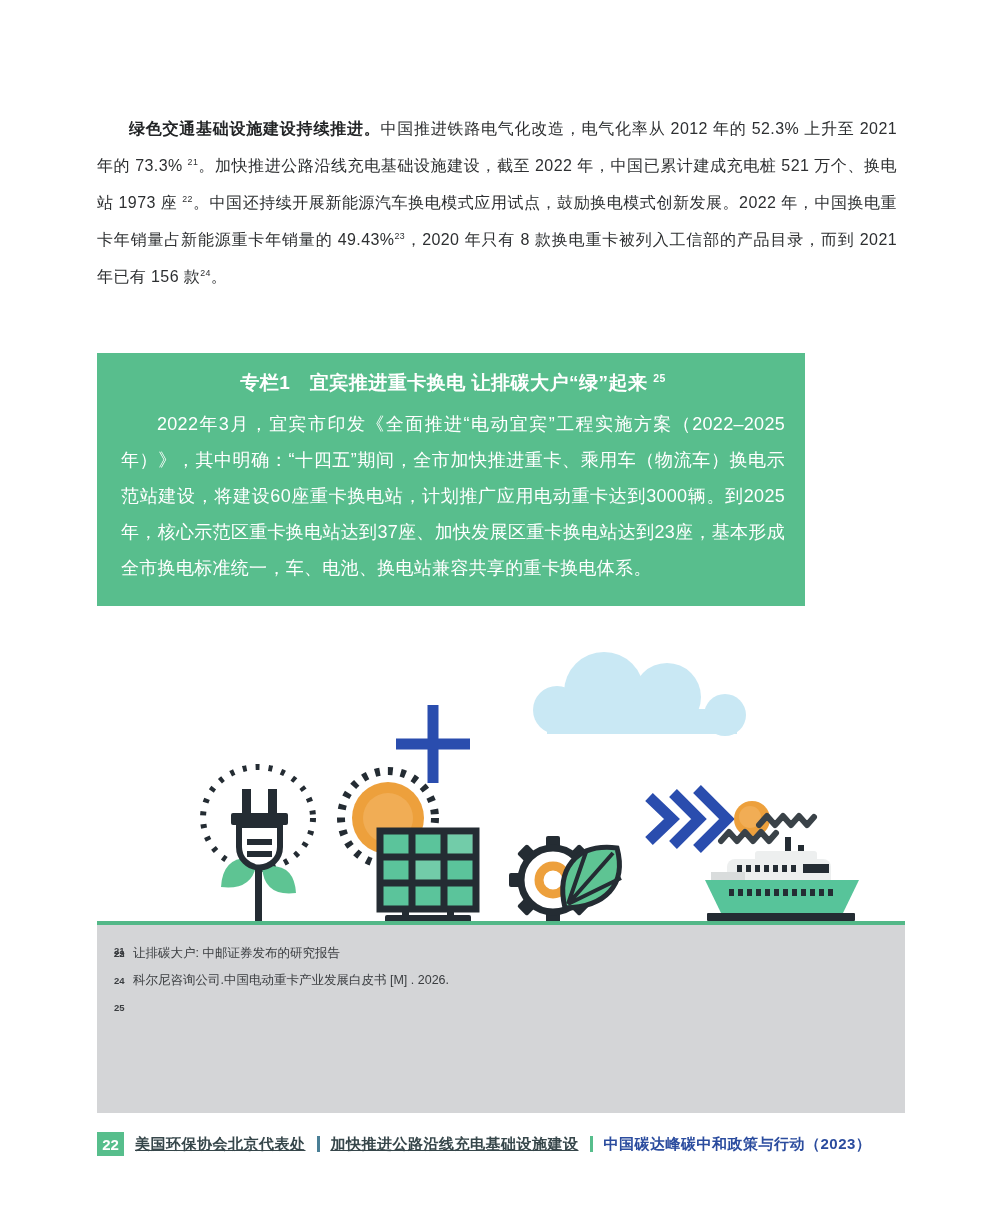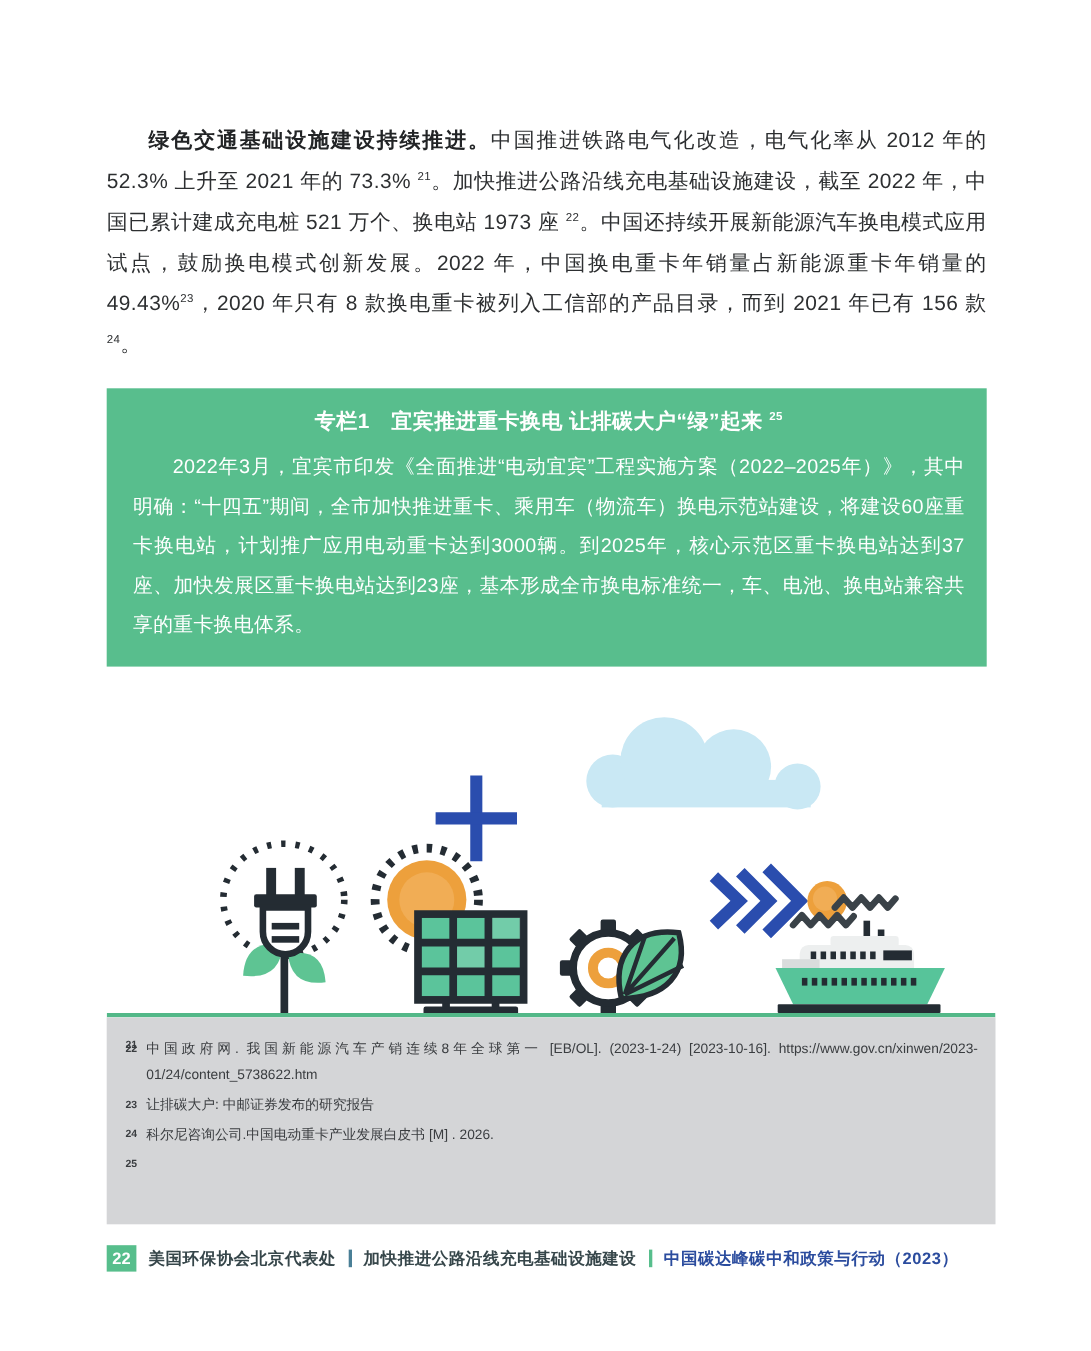--- a/index.html
+++ b/index.html
@@ -2,29 +2,29 @@
 <html><head>
 <meta charset="utf-8">
 <style>
   html,body{margin:0;padding:0;background:#ffffff;}
   body{font-family:"Liberation Sans","DejaVu Sans",sans-serif;}
   .page{position:relative;width:992px;height:1228px;background:#ffffff;margin:0 auto;overflow:hidden;}
 
   
   .para{
     position:absolute;left:97px;top:110px;width:800px;
-    font-size:19px;line-height:37px;color:#2d2f31;
+    font-size:16px;line-height:37px;color:#2d2f31;
     text-align:justify;text-indent:2em;letter-spacing:0.4px;margin:0;
   }
   .para b{font-weight:700;color:#222426;}
   .para sup,.box-title sup{font-size:0.55em;vertical-align:super;line-height:0;}
 
   
   .green-box{
-    position:absolute;left:97px;top:353px;width:800px;box-sizing:border-box;
+    position:absolute;left:97px;top:353px;width:708px;box-sizing:border-box;
     background:#58BE8D;padding:17px 20px 20px 24px;min-height:244px;
   }
   .box-title{
     color:#ffffff;font-weight:700;font-size:19px;text-align:center;
     margin:0 0 10px 0;letter-spacing:0.5px;
   }
   .box-body{
     color:#ffffff;font-size:18px;line-height:36px;text-align:justify;
     text-indent:2em;margin:0;letter-spacing:0.3px;
   }
@@ -46,21 +46,21 @@
   
   .footer{
     position:absolute;left:97px;top:1131px;width:860px;height:26px;
     display:flex;align-items:center;gap:11px;font-size:15px;white-space:nowrap;
   }
   .page-badge{
     width:27px;height:24px;background:#57BE8C;color:#ffffff;
     display:flex;align-items:center;justify-content:center;
     font-weight:700;font-size:15px;flex:0 0 auto;
   }
-  .footer .org{color:#36464a;font-weight:700;letter-spacing:0.5px;}
+  .footer .org{color:#36464a;font-weight:700;letter-spacing:0.5px;text-decoration:underline;}
   .footer .report{color:#2B4C9E;font-weight:700;letter-spacing:0.5px;}
   .sep{width:3px;height:16px;flex:0 0 auto;}
   .sep1{background:#4A7F96;}
   .sep2{background:#57BE8C;}
 </style>
 </head>
 <body>
 
 <div class="page">
 
@@ -176,21 +176,21 @@
           <rect x="731" y="252" width="5" height="7"></rect>
       </g>
       <rect x="610" y="276" width="148" height="8" rx="1" fill="#242C33"></rect>
     </g>
 
     <path d="M0,286 H808" stroke="#53B888" stroke-width="4" fill="none"></path>
   </svg>
 
   <div class="footnotes">
     <div class="fn-item"><sup>21</sup></div>
-    <div class="fn-item"><sup>22</sup><span>中国政府网. 我国新能源汽车产销连续8年全球第一 [EB/OL]. (2023-1-24) [2023-10-16]. https://www.gov.cn/xinwen/2023-01/24/content_5738622.htm</span></div>
+    <div class="fn-item"><sup>22</sup></div>
     <div class="fn-item"><sup>23</sup><span>让排碳大户: 中邮证券发布的研究报告</span></div>
     <div class="fn-item"><sup>24</sup><span>科尔尼咨询公司.中国电动重卡产业发展白皮书 [M] . 2026.</span></div>
     <div class="fn-item"><sup>25</sup></div>
   </div>
 
   <div class="footer">
     <div class="page-badge">22</div>
     <span class="org">美国环保协会北京代表处</span>
     <span class="sep sep1"></span>
     <span class="org">加快推进公路沿线充电基础设施建设</span>

